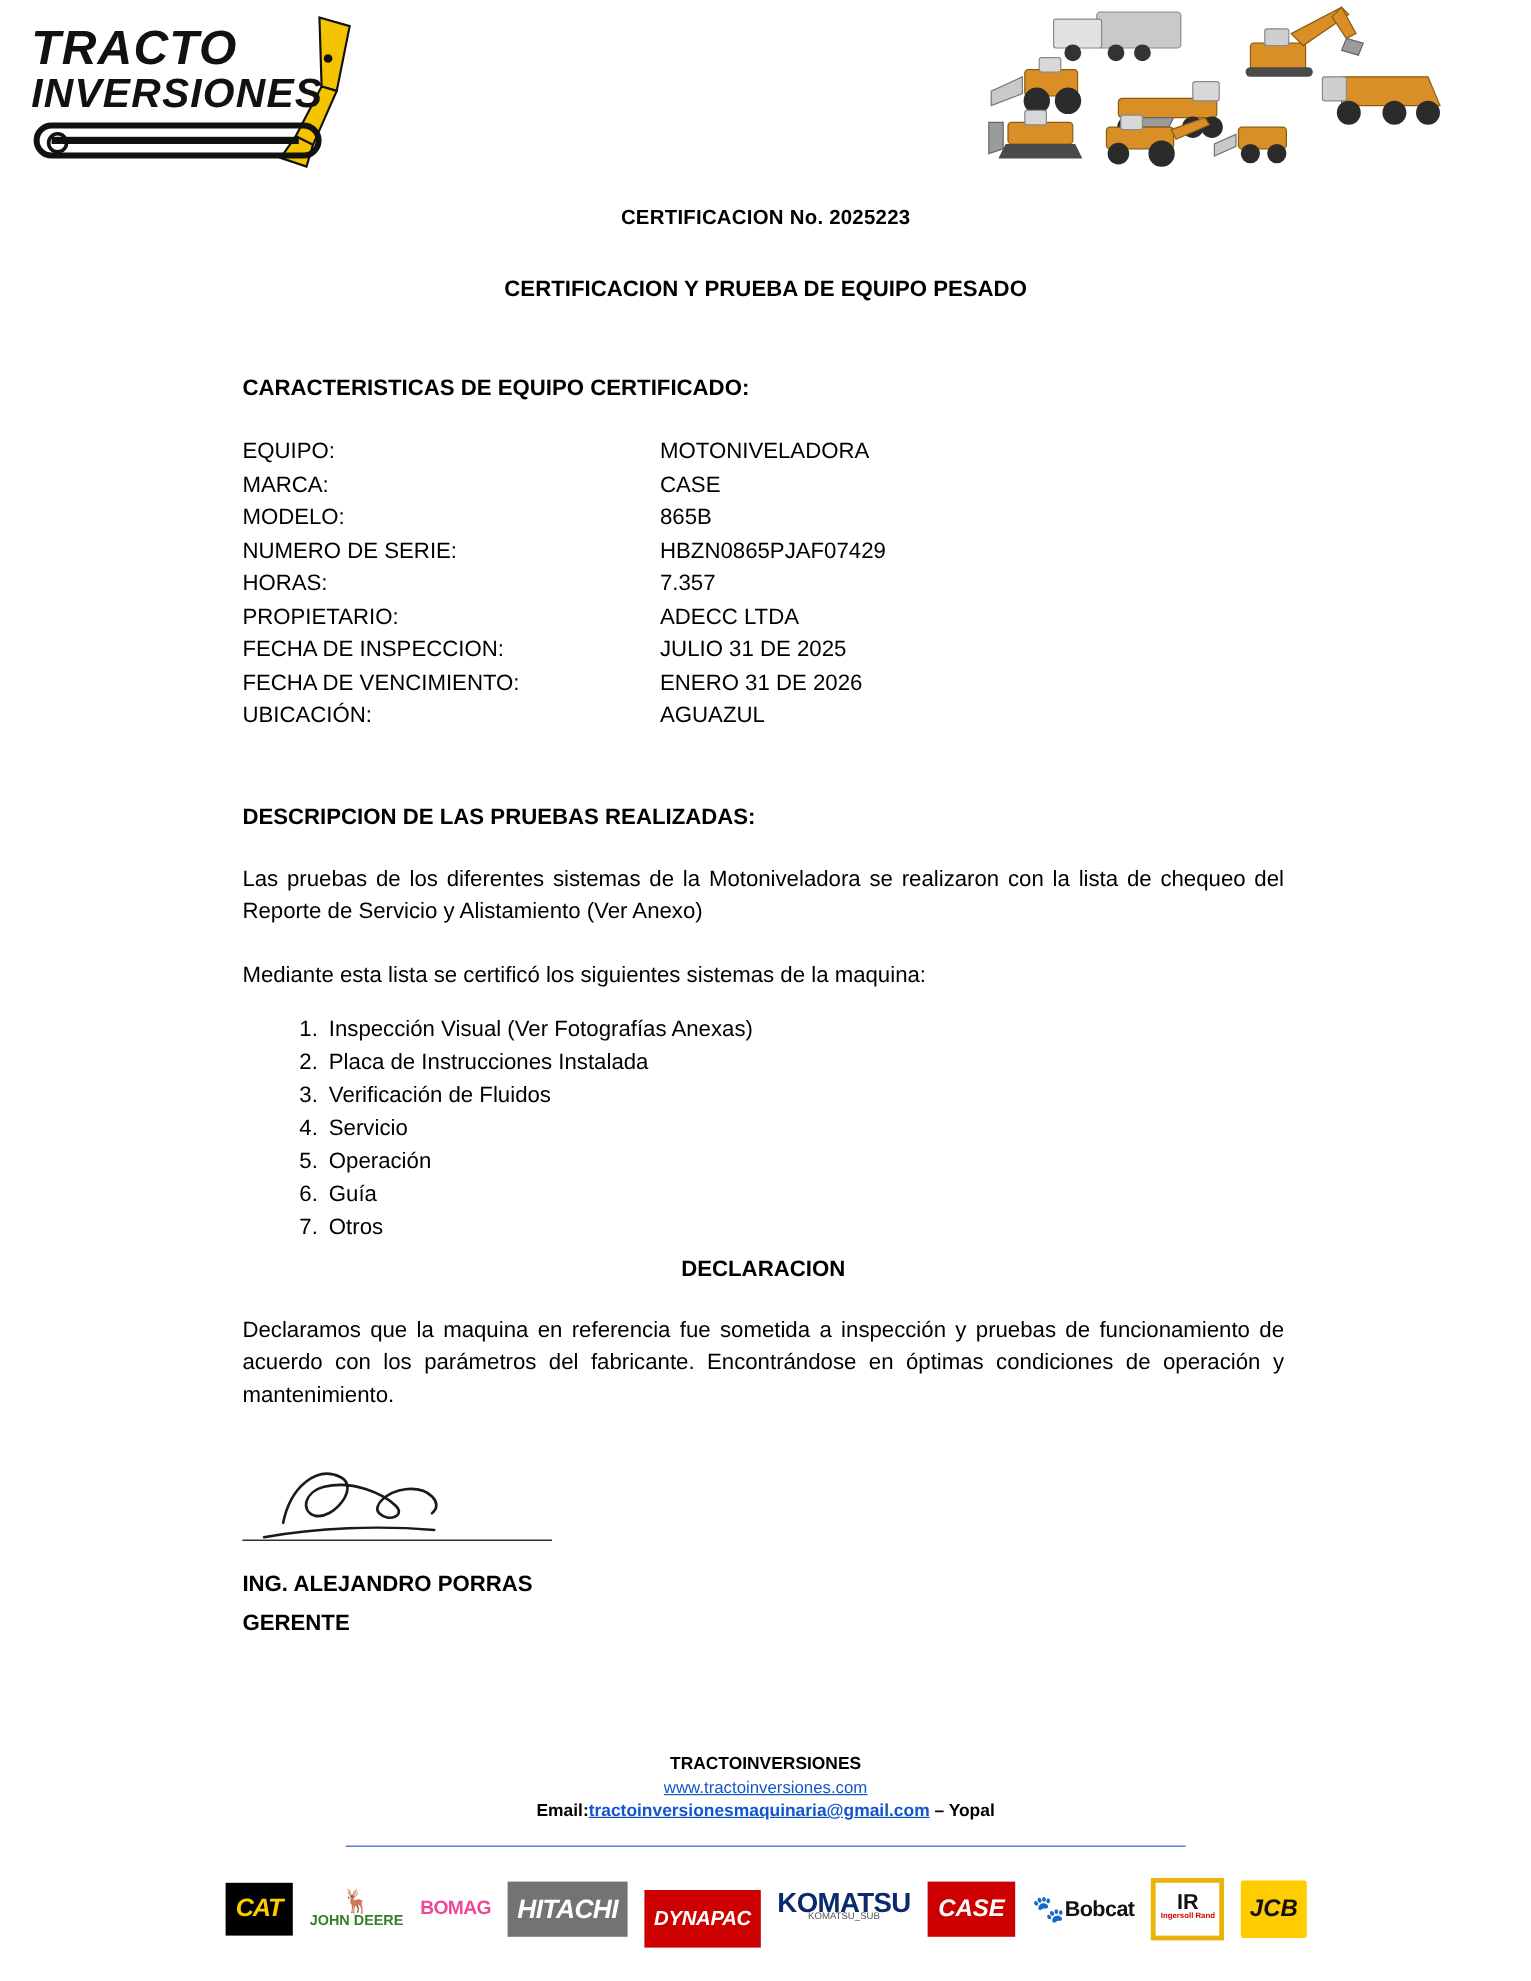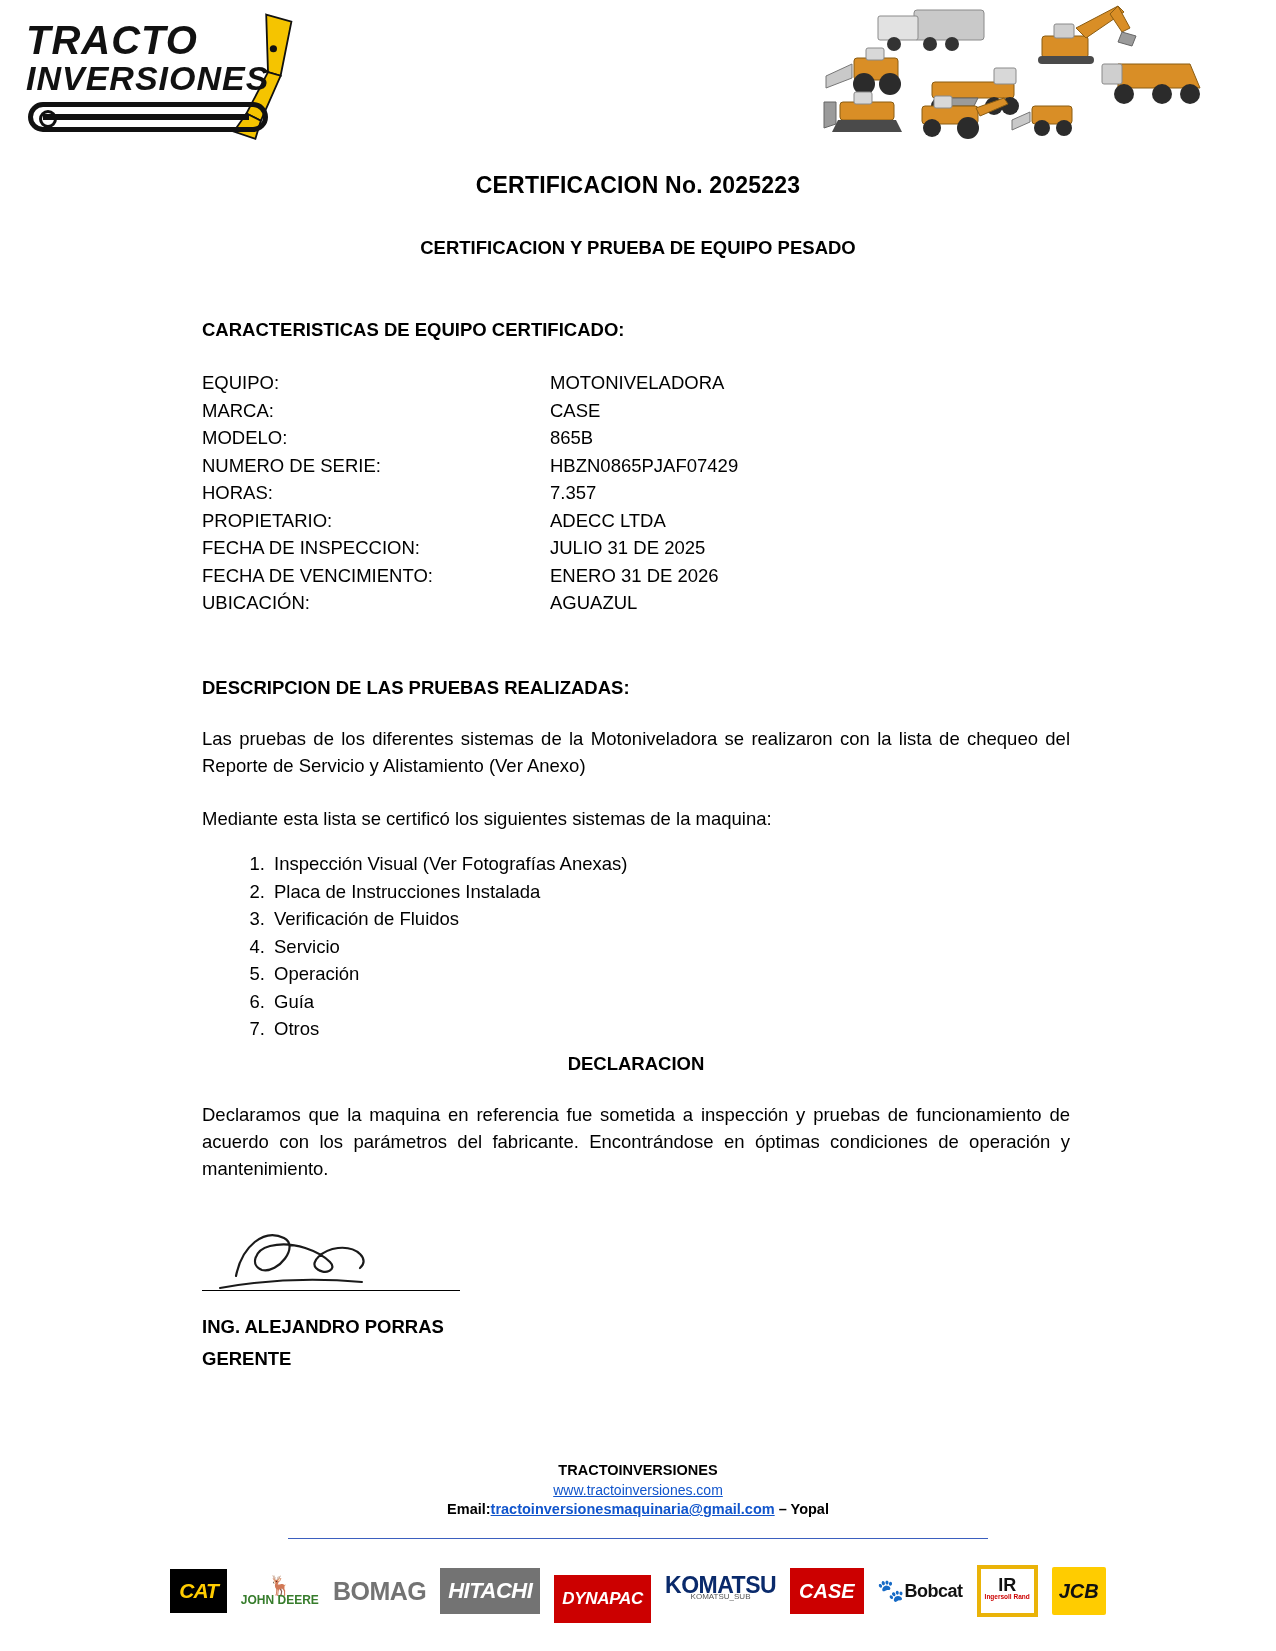--- a/index.html
+++ b/index.html
@@ -85,21 +85,21 @@
     position: absolute;
     right: 62px;
     top: 2px;
     width: 390px;
     height: 142px;
   }
 
   
   .cert-no {
     text-align: center;
-    font-size: 23px;
+    font-size: 17px;
     font-weight: bold;
     margin: 22px 0 0 0;
     letter-spacing: 0.2px;
   }
   .cert-sub {
     text-align: center;
     font-size: 18.5px;
     font-weight: bold;
     margin: 38px 0 0 0;
   }
@@ -238,21 +238,21 @@
     letter-spacing: -1px;
     font-style: italic;
   }
   .b-jd {
     color: #367C2B;
     font-size: 12px;
     text-align: center;
     line-height: 11px;
   }
   .b-jd .deer { font-size: 19px; line-height: 19px; }
-  .b-bomag { color: #737373; font-size: 25px; letter-spacing: -0.5px; }
+  .b-bomag { color: #ec4899; font-size: 16px; letter-spacing: -0.5px; }
   .b-hitachi {
     background: #737373; color: #fff; font-size: 22px;
     padding: 3px 8px; font-style: italic; letter-spacing: -0.5px;
   }
   .b-dynapac {
     background: #CC0000; color: #fff; font-size: 17px;
     padding: 4px 8px; font-style: italic; letter-spacing: -0.3px; margin-top: 16px;
   }
   .b-komatsu { text-align: center; line-height: 12px; }
   .b-komatsu .k1 { color: #0A2A6B; font-size: 23px; letter-spacing: -0.5px; }

